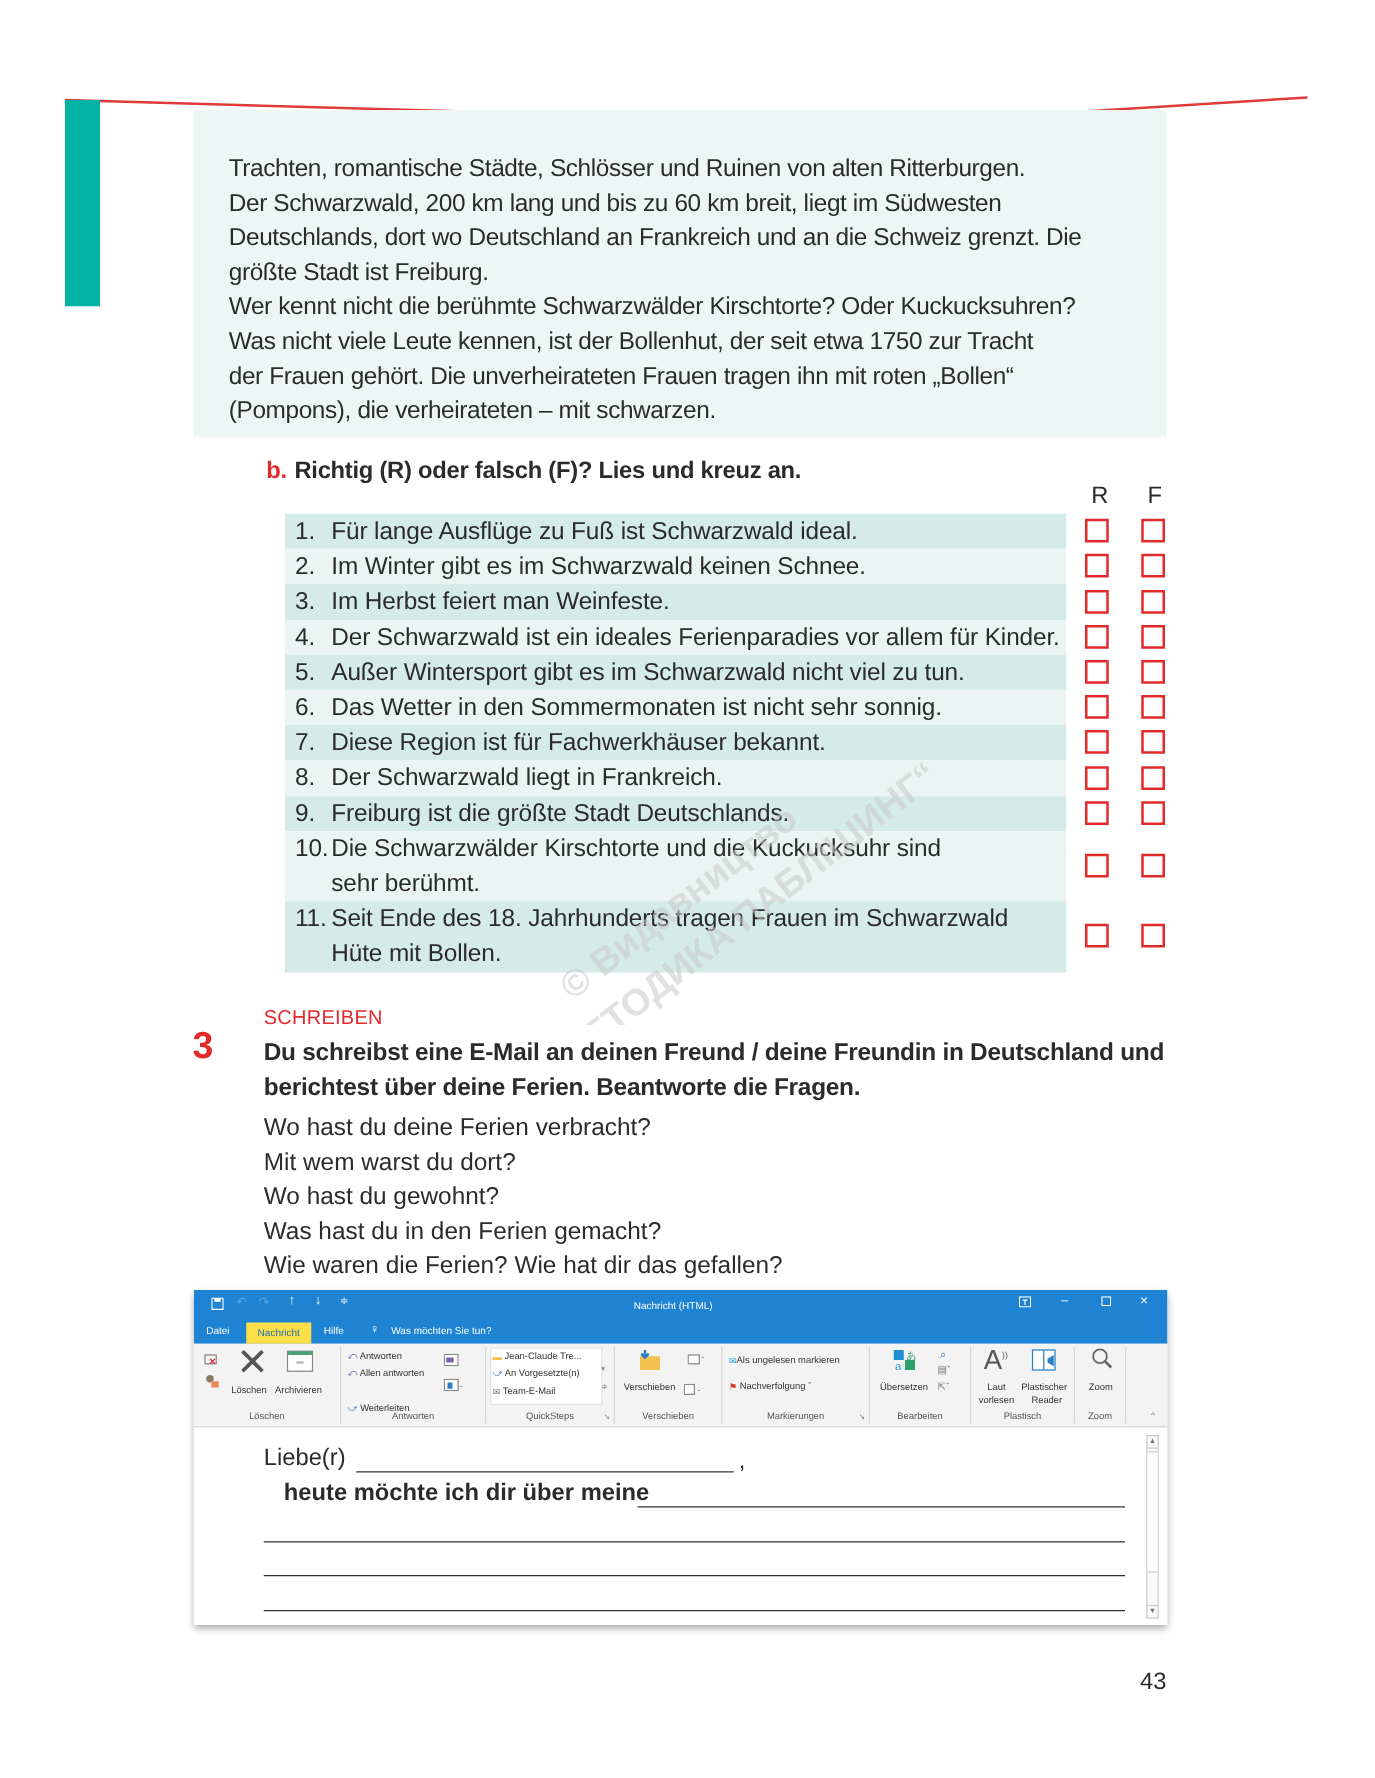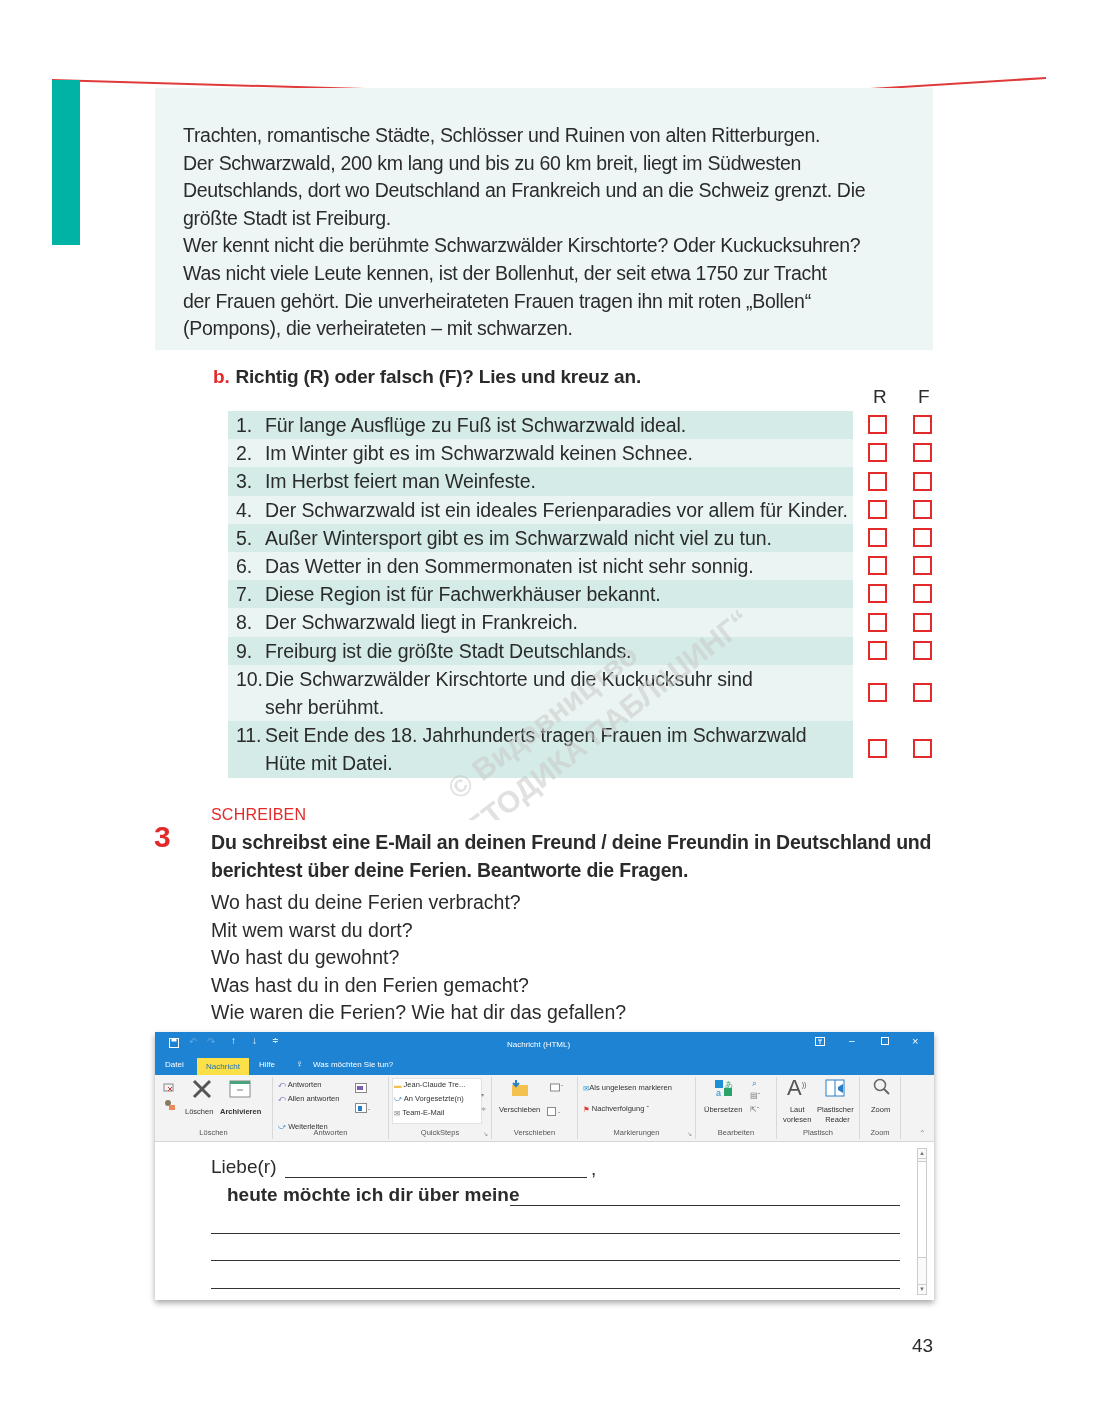--- a/index.html
+++ b/index.html
@@ -135,21 +135,21 @@
       <span class="rf-num">10.</span>
       <span class="rf-text">
         <div>Die Schwarzwälder Kirschtorte und die Kuckucksuhr sind</div>
         <div>sehr berühmt.</div>
       </span>
     </div>
     <div class="rf-row alt0">
       <span class="rf-num">11.</span>
       <span class="rf-text">
         <div>Seit Ende des 18. Jahrhunderts tragen Frauen im Schwarzwald</div>
-        <div>Hüte mit Datei.</div>
+        <div>Hüte mit Bollen.</div>
       </span>
     </div>
   </div>
 <div id="cbox-layer">
     <div class="cbox" style="left: 868px; top: 415.1px;"></div>
     <div class="cbox" style="left: 913px; top: 415.1px;"></div>
     <div class="cbox" style="left: 868px; top: 443.3px;"></div>
     <div class="cbox" style="left: 913px; top: 443.3px;"></div>
     <div class="cbox" style="left: 868px; top: 471.5px;"></div>
     <div class="cbox" style="left: 913px; top: 471.5px;"></div>
@@ -249,21 +249,21 @@
           </svg>
       </span>
       <span class="ri" style="left:30px;top:30px;">Löschen</span>
       <span class="ri" style="left:74px;top:3px;">
         <svg width="22" height="18" viewBox="0 0 22 18">
             <rect x="1" y="1" width="20" height="16" fill="#fff" stroke="#888"></rect>
             <rect x="1" y="1" width="20" height="3" fill="#4aa37a"></rect>
             <rect x="8" y="9" width="6" height="2" fill="#bbb"></rect>
           </svg>
       </span>
-      <span class="ri" style="left:65px;top:30px;font-weight:bold;">Archivieren</span>
+      <span class="ri" style="left:65px;top:30px;">Archivieren</span>
       <span class="grp-label">Löschen</span>
     </div>
 
     <div class="grp" style="left:118px;width:115px;">
       <span class="ri" style="left:5px;top:3px;"><span class="ico" style="color:#7a5fb0;">⤺</span> <span>Antworten</span></span>
       <span class="ri" style="left:5px;top:17px;"><span class="ico" style="color:#7a5fb0;">⤺</span> <span>Allen antworten</span></span>
       <span class="ri" style="left:5px;top:45px;"><span class="ico" style="color:#2a7dc7;">⤻</span> <span>Weiterleiten</span></span>
       <span class="ri" style="left:82px;top:6px;">
         <svg width="12" height="10" viewBox="0 0 12 10">
             <rect x="0.5" y="0.5" width="11" height="9" fill="#fff" stroke="#888"></rect>

